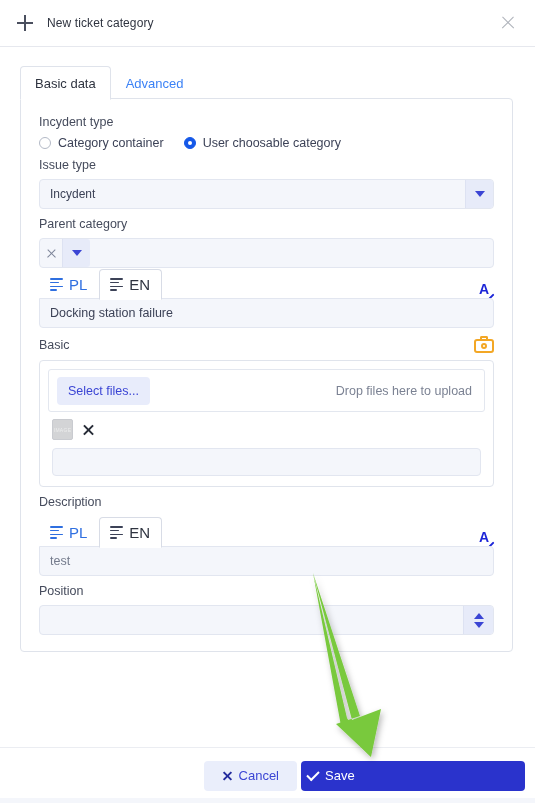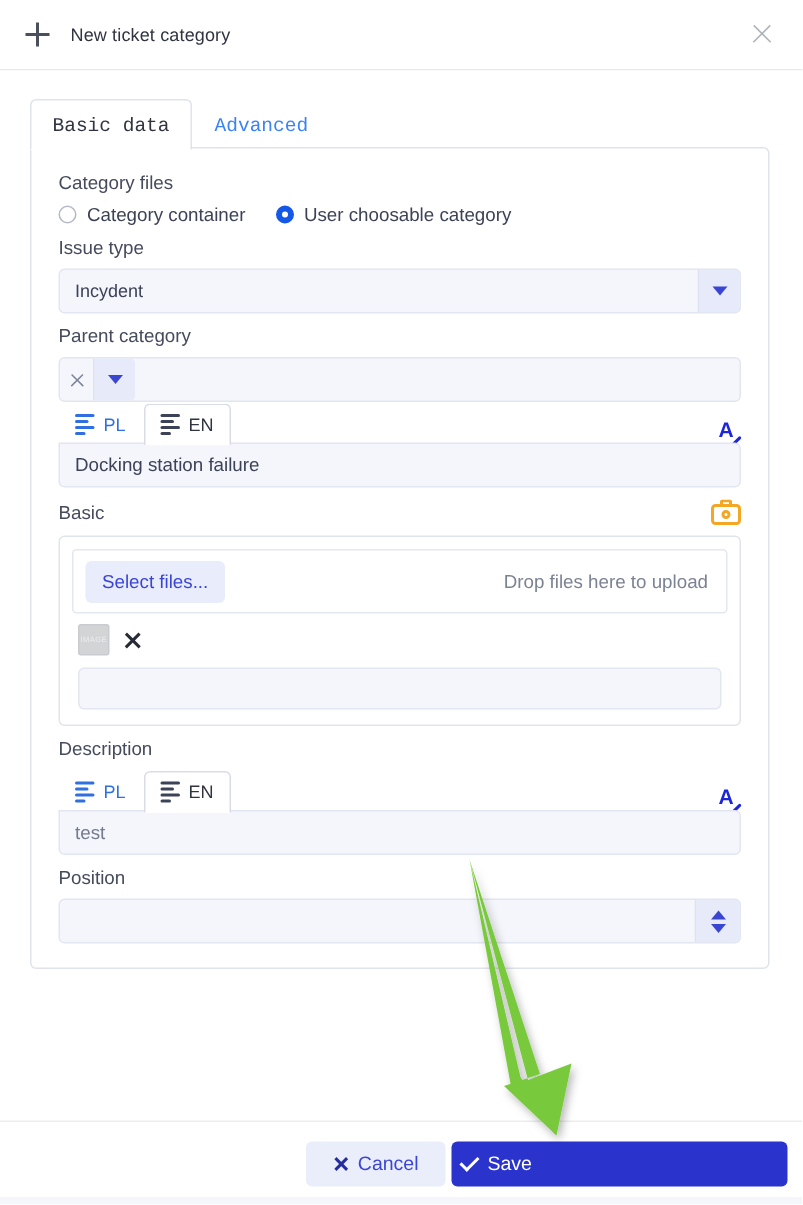--- a/index.html
+++ b/index.html
@@ -43,21 +43,20 @@
   }
   .dlg-close:before { transform:rotate(45deg); }
   .dlg-close:after  { transform:rotate(-45deg); }
 
   
   .tabbar {
     display:flex; align-items:flex-end;
     padding:18px 10px 0 20px;
     background:#fff;
     position:relative;
-    font-family:Liberation Mono, monospace;
   }
   .tab {
     padding:9px 14px 8px;
     font-size:13px;
     cursor:pointer;
     border:1px solid transparent;
     border-radius:4px 4px 0 0;
     position:relative;
     color:#3b82f6;
     background:transparent;
@@ -150,21 +149,21 @@
   }
   .sp-up, .sp-dn { width:0;height:0;border-left:5px solid transparent;border-right:5px solid transparent; }
   .sp-up { border-bottom:6px solid #3b45d4; }
   .sp-dn { border-top:6px solid #3b45d4; }
 
   
   .lang-wrap { display:flex; align-items:flex-end; position:relative; }
   .lang-tab {
     display:flex; align-items:center; gap:6px;
     padding:6px 11px 6px 10px;
-    font-size:12px; cursor:pointer;
+    font-size:15px; cursor:pointer;
     border:1px solid transparent; border-radius:4px 4px 0 0;
     color:#2f6fe0; background:transparent; top:1px; position:relative;
   }
   .lang-tab.active {
     color:#2f3440; background:#fff; border-color:#d8dce6; border-bottom-color:#fff; z-index:3;
   }
   .lines { display:inline-block; width:13px; }
   .lines i { display:block; height:1.7px; background:#2f6fe0; margin-bottom:2.1px; border-radius:1px; }
   .lines i:nth-child(1){ width:13px; }
   .lines i:nth-child(2){ width:9px; }
@@ -283,21 +282,21 @@
   <span class="dlg-close"></span>
 </div>
 
 <div class="tabbar">
   <div class="tab active">Basic data</div>
   <div class="tab">Advanced</div>
 </div>
 
 <div class="panel">
 
-  <div class="flabel first">Category files</div>
+  <div class="flabel first">Incydent type</div>
   <div class="radio-row">
     <div class="radio-opt">
       <span class="radio-dot"></span>
       <span class="radio-label">Category container</span>
     </div>
     <div class="radio-opt">
       <span class="radio-dot on"></span>
       <span class="radio-label">User choosable category</span>
     </div>
   </div>

